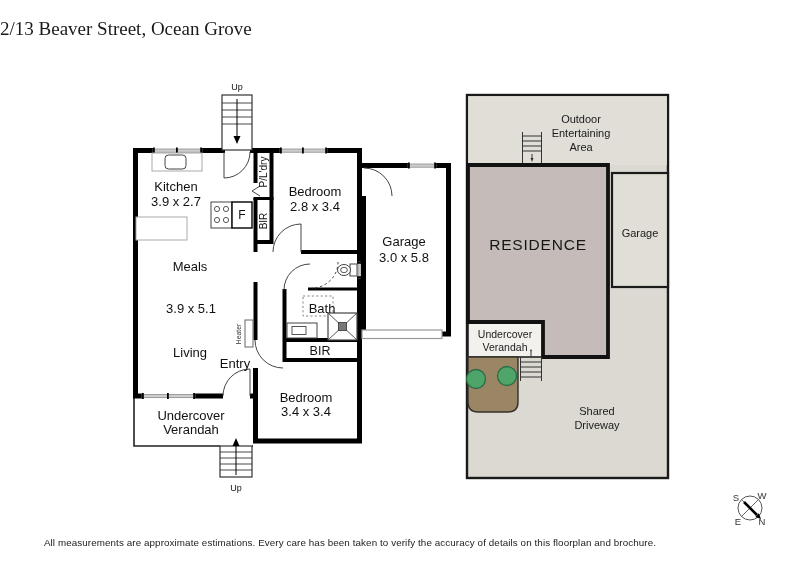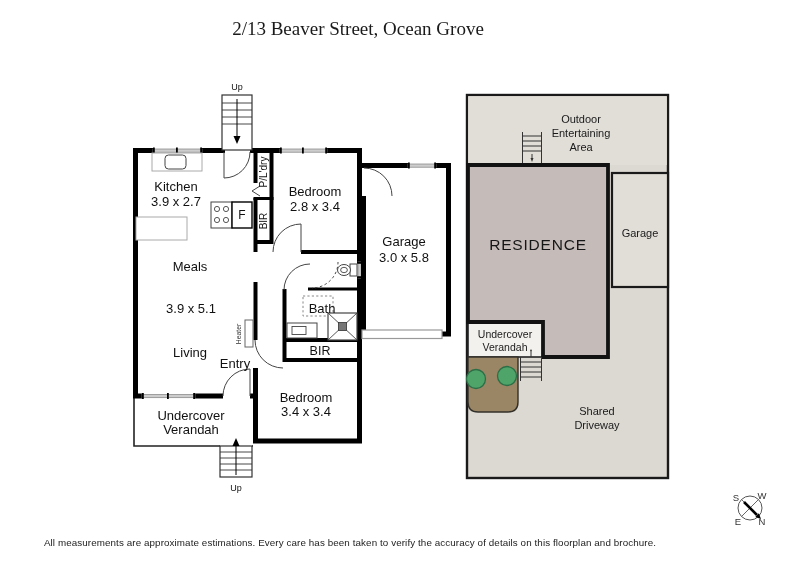--- a/index.html
+++ b/index.html
@@ -1,21 +1,21 @@
 <!DOCTYPE html>
 <html><head>
 <meta charset="utf-8">
 <style>
   html,body{margin:0;padding:0;}
   body{
     width:800px;height:566px;position:relative;background:#ffffff;
     font-family:"Liberation Sans", sans-serif;overflow:hidden;
   }
   .title{
-    position:absolute;top:18px;left:0;width:716px;text-align:center;
+    position:absolute;top:18px;left:0;width:716px;
     font-family:"Liberation Serif", serif;font-size:19px;color:#1a1a1a;
   }
   .footer{
     position:absolute;top:537px;left:0;width:700px;text-align:center;
     font-size:9.8px;color:#222;letter-spacing:0.1px;
   }
   svg{position:absolute;top:0;left:0;}
   svg text{font-family:"Liberation Sans", sans-serif;fill:#111;}
   .rm{font-size:13px;}
   .rm-sm{font-size:12.5px;}

